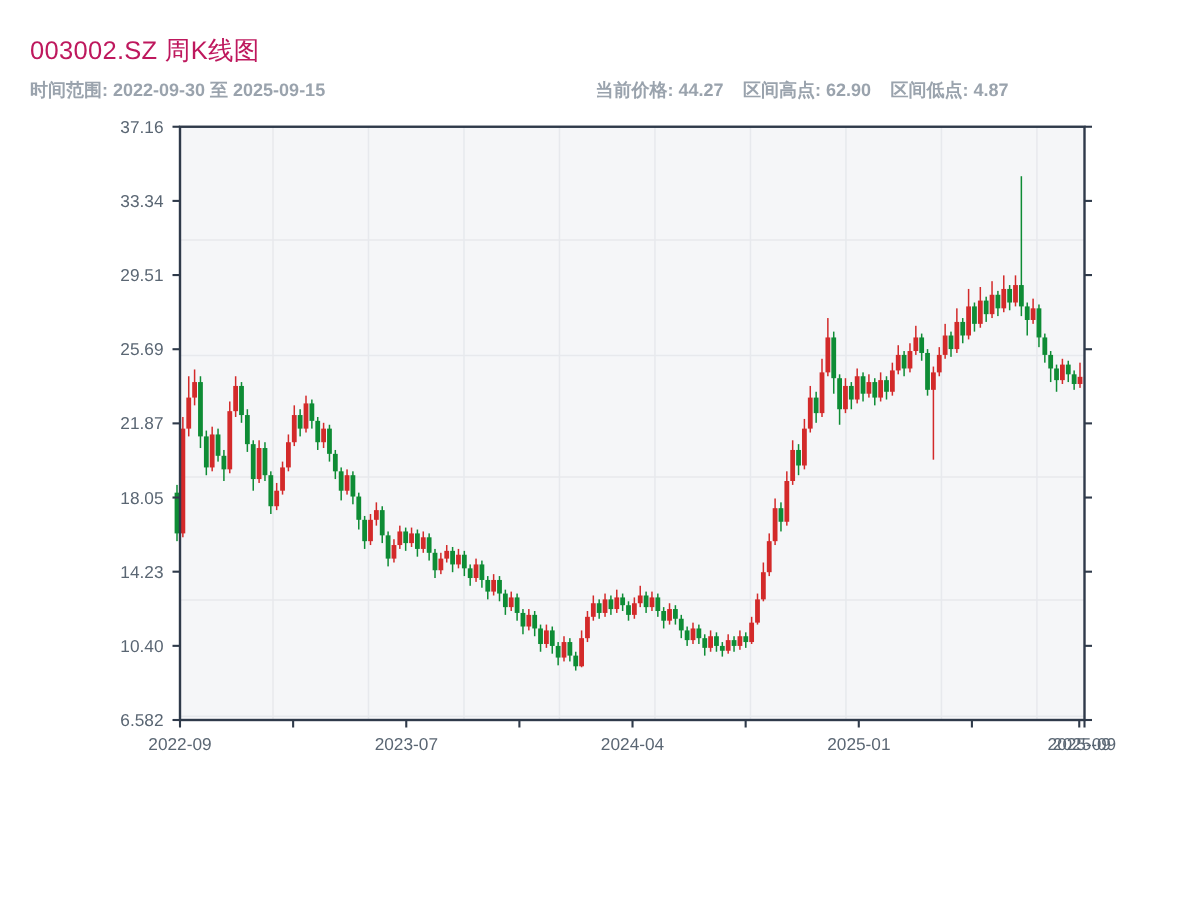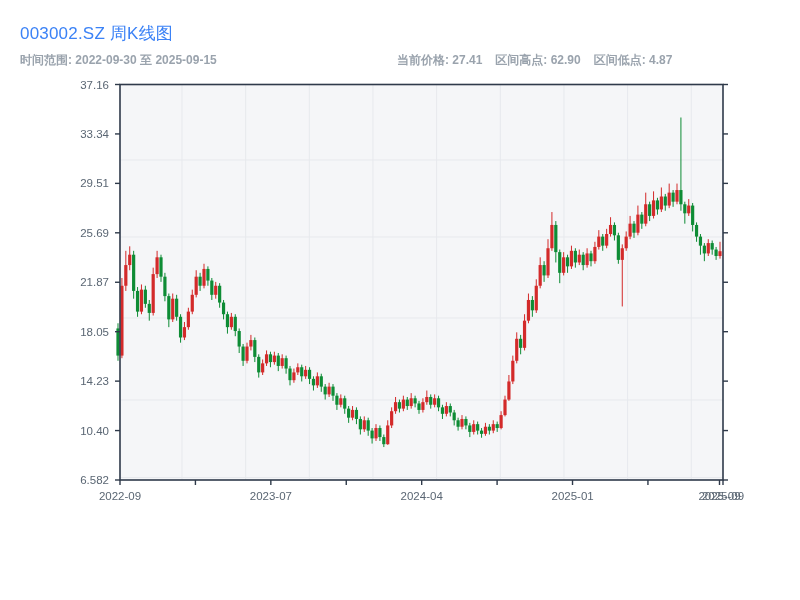--- a/index.html
+++ b/index.html
@@ -3,42 +3,42 @@
 <meta charset="utf-8">
 <style>
   html,body{margin:0;padding:0;}
   body{
     width:800px;height:600px;position:relative;overflow:hidden;
     background:#ffffff;
     font-family:"Liberation Sans","DejaVu Sans",sans-serif;
   }
   #page-title{
     position:absolute;left:20px;top:22px;margin:0;
-    font-size:17px;font-weight:500;color:#3b82f6;letter-spacing:.2px;
+    font-size:17px;font-weight:500;color:#be185d;letter-spacing:.2px;
   }
   .subline{
     position:absolute;top:52px;font-size:12px;color:#9aa3ad;white-space:nowrap;font-weight:bold;
   }
   #range-label{left:20px;}
   #price-summary{left:397px;}
   #price-summary span{margin-right:13px;}
   #chart-svg{position:absolute;left:0;top:0;}
   text{font-family:"Liberation Sans","DejaVu Sans",sans-serif;}
 </style>
 </head>
 <body>
 
 <h1 id="page-title">003002.SZ 周K线图</h1>
 
 <div id="range-label" class="subline">
   <span>时间范围: 2022-09-30 至 2025-09-15</span>
 </div>
 
 <div id="price-summary" class="subline">
-  <span>当前价格: 27.41</span><span>区间高点: 62.90</span><span>区间低点: 4.87</span>
+  <span>当前价格: 44.27</span><span>区间高点: 62.90</span><span>区间低点: 4.87</span>
 </div>
 
 <svg id="chart-svg" width="800" height="600">
     <rect x="120" y="84.5" width="603" height="395.5" fill="#f5f6f8"></rect>
     <line x1="120" x2="723" y1="160" y2="160" stroke="#e7e9ed" stroke-width="1"></line>
     <line x1="120" x2="723" y1="237" y2="237" stroke="#e7e9ed" stroke-width="1"></line>
     <line x1="120" x2="723" y1="318" y2="318" stroke="#e7e9ed" stroke-width="1"></line>
     <line x1="120" x2="723" y1="400" y2="400" stroke="#e7e9ed" stroke-width="1"></line>
     <line x1="120" x2="723" y1="477.5" y2="477.5" stroke="#e7e9ed" stroke-width="1"></line>
     <line x1="182" x2="182" y1="84.5" y2="480" stroke="#e7e9ed" stroke-width="1"></line>

